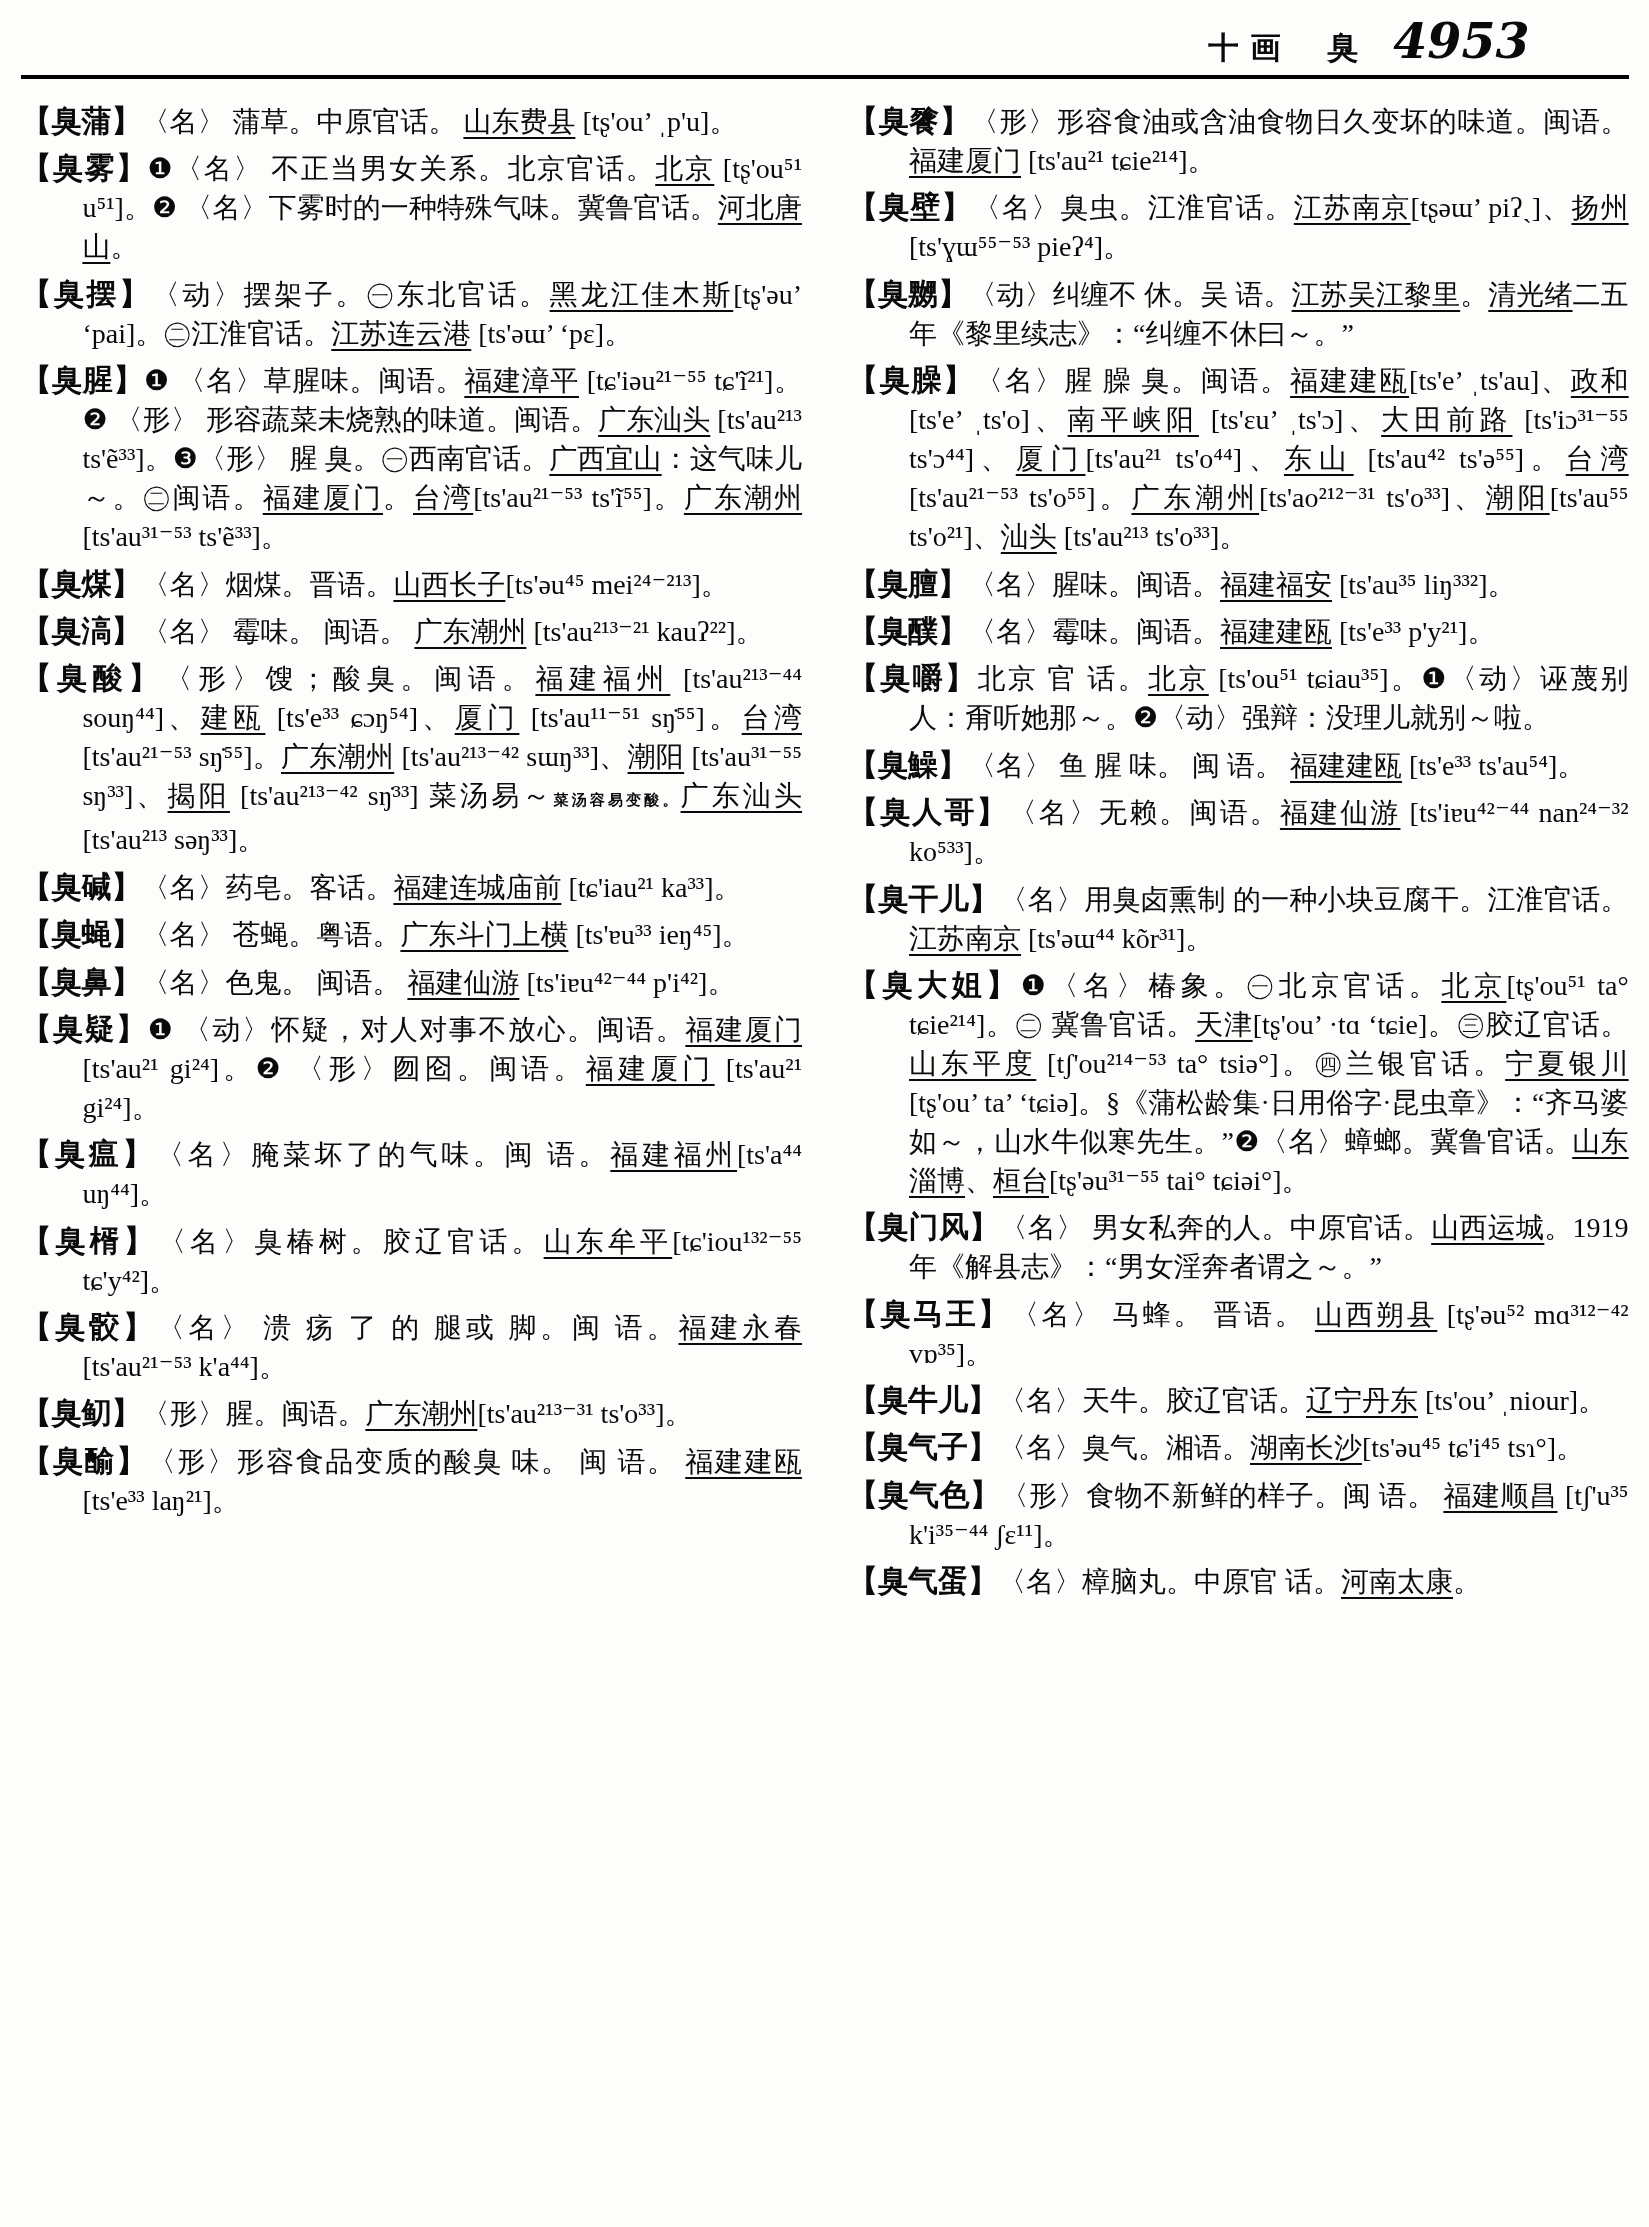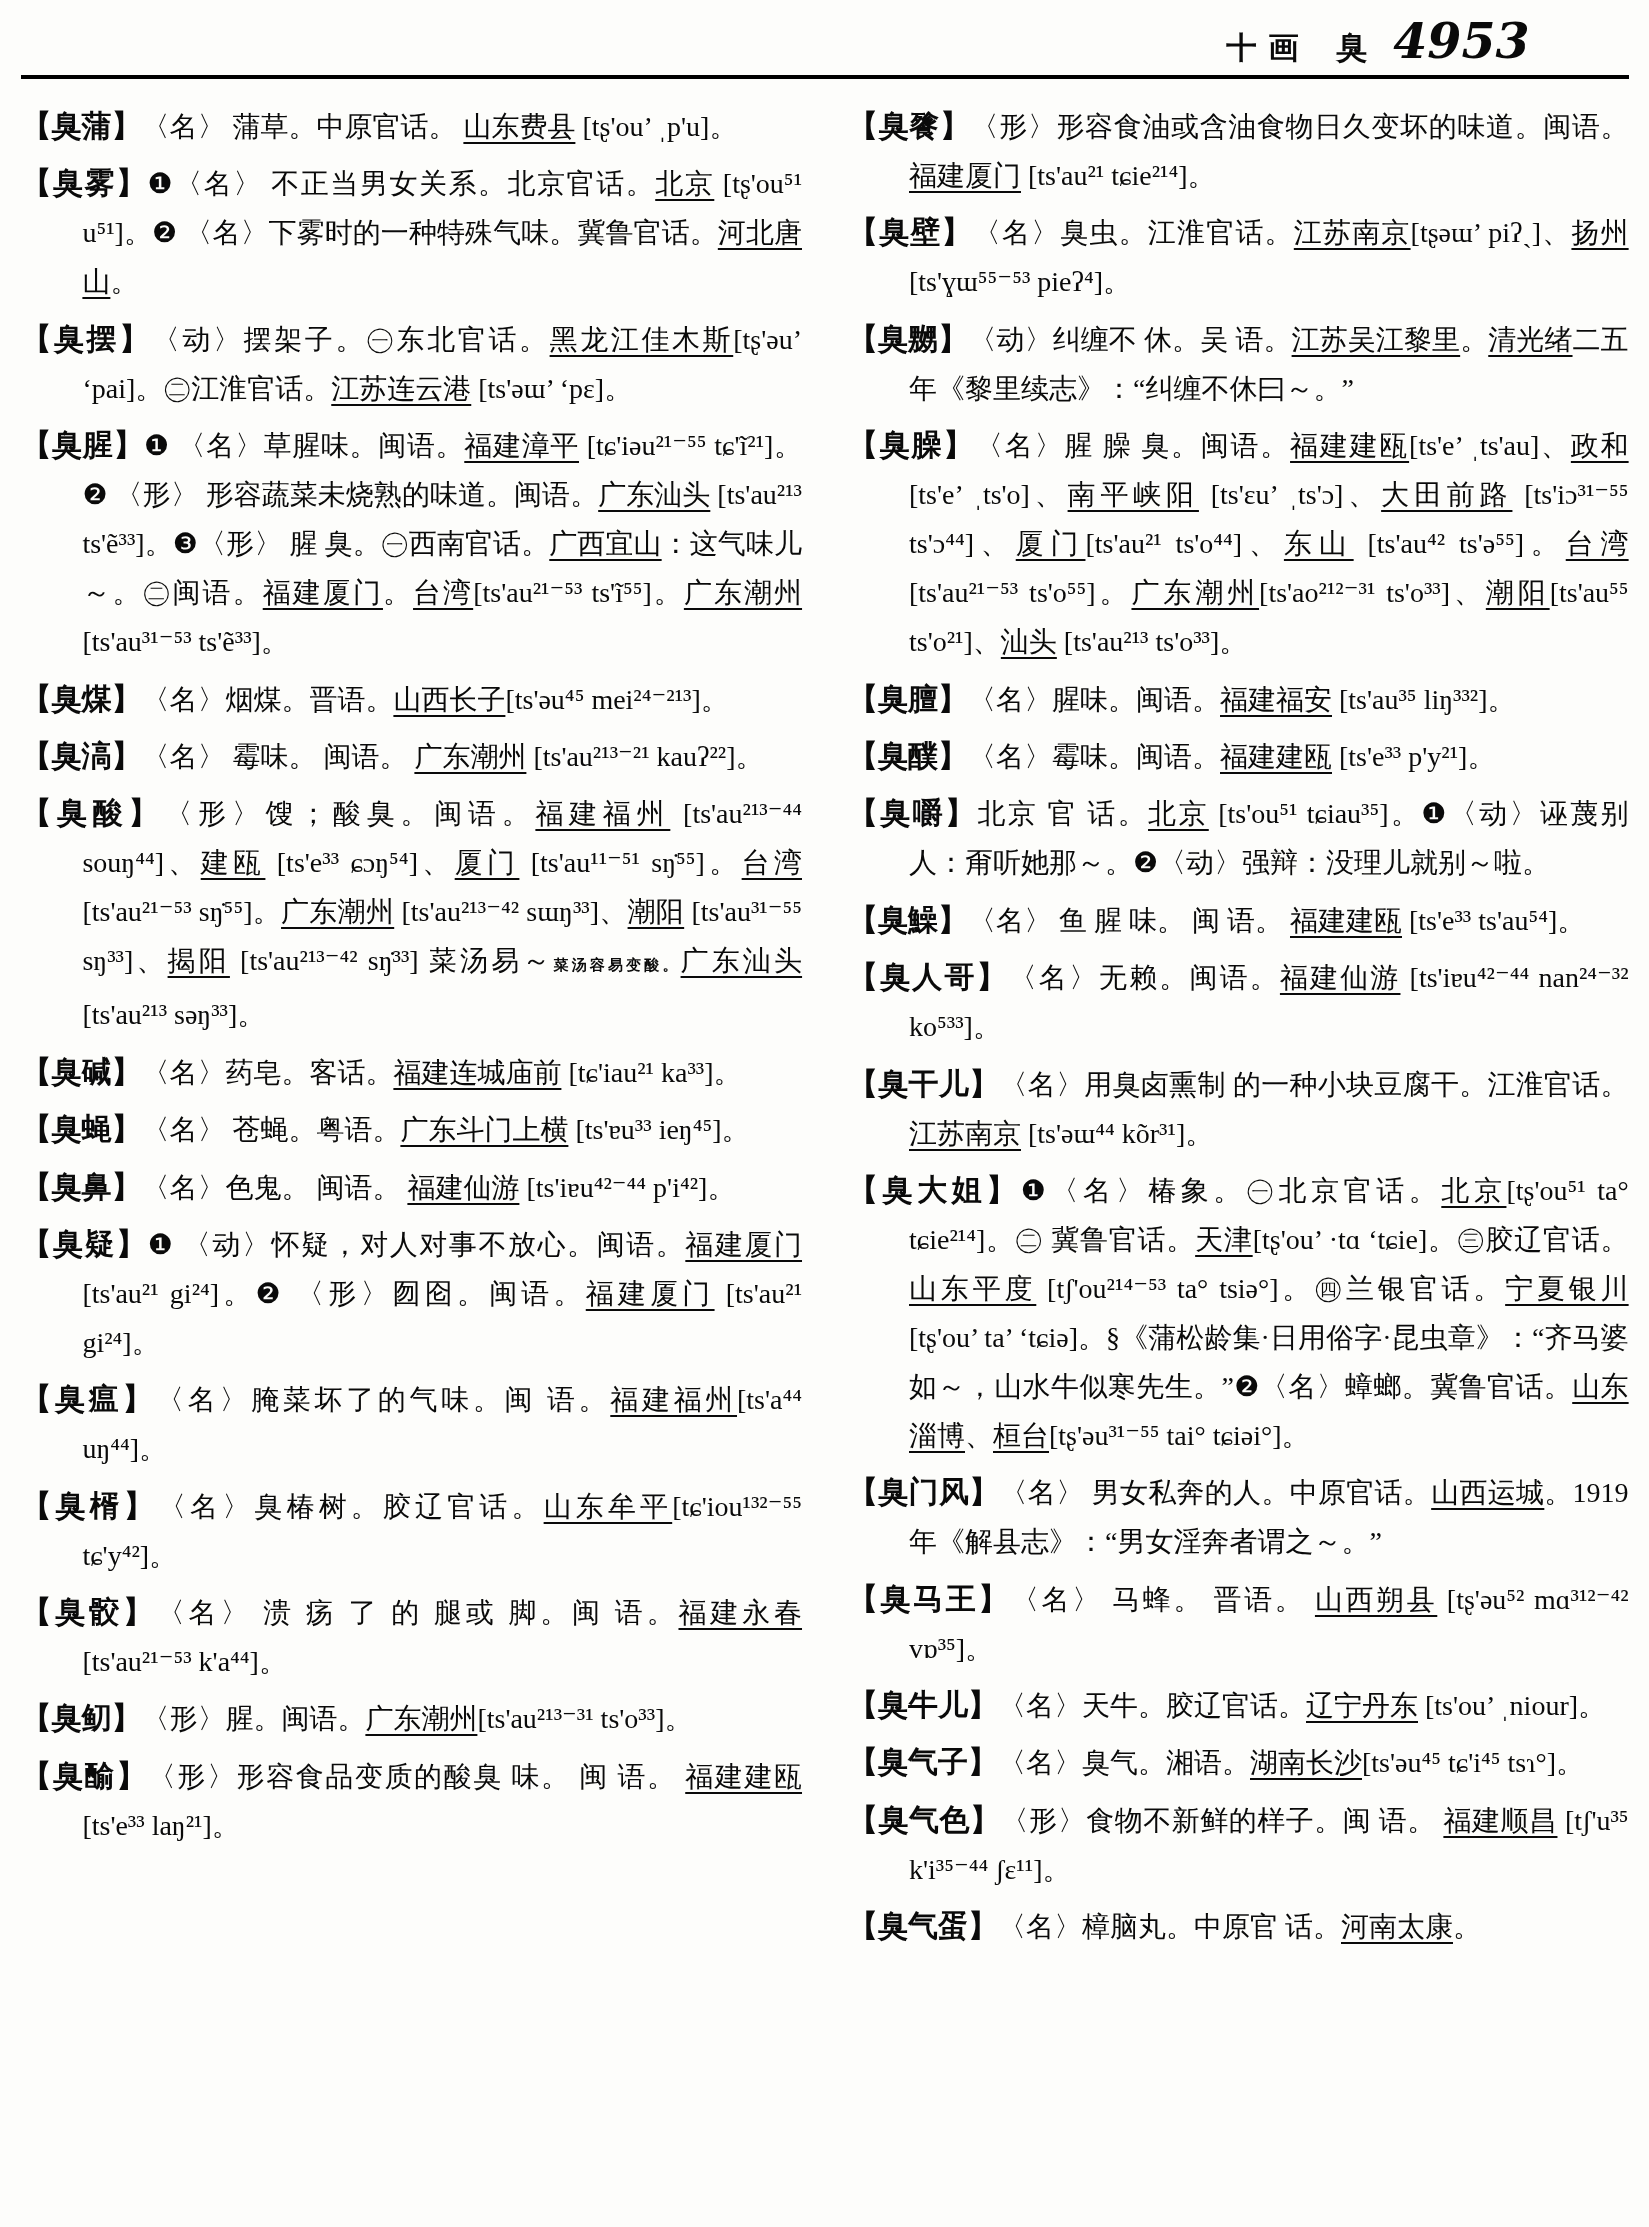--- a/index.html
+++ b/index.html
@@ -5,30 +5,30 @@
   html,body{margin:0;padding:0;background:#fdfdfb;}
   body{
     width:1650px;height:2227px;
     font-family:"Liberation Serif","DejaVu Serif",serif;
     color:#0a0a0a;
     -webkit-font-smoothing:antialiased;
   }
   .page{padding:5px 21.4px 0 21.4px;}
   .header{
     display:flex;justify-content:flex-end;align-items:baseline;
-    gap:26px;padding:6.6px 99px 5px 0;
+    gap:35px;padding:6.6px 99px 5px 0;
   }
   .header .sec{font-size:30.5px;font-weight:bold;letter-spacing:11.5px;}
   .header .chr{font-size:31px;font-weight:bold;}
   .header .pg{font-size:49px;font-weight:bold;font-style:italic;font-family:"DejaVu Serif",serif;}
   .rule{border-top:4.1px solid #000;margin:0 0 15px 0;}
   .cols{display:flex;gap:46px;}
   .col{flex:1 1 0;min-width:0;}
   .entry{
-    font-size:28px;line-height:49px;
+    font-size:28px;line-height:39px;
     padding-left:61px;text-indent:-61px;
     margin:7.4px 0;
     text-align:justify;text-justify:inter-ideograph;
   }
   .hw{font-weight:bold;font-size:30px;}
   .u{text-decoration:underline;text-decoration-thickness:2.1px;text-underline-offset:5.8px;}
   .small{font-size:15px;font-weight:bold;}
 </style>
 </head>
 <body>

